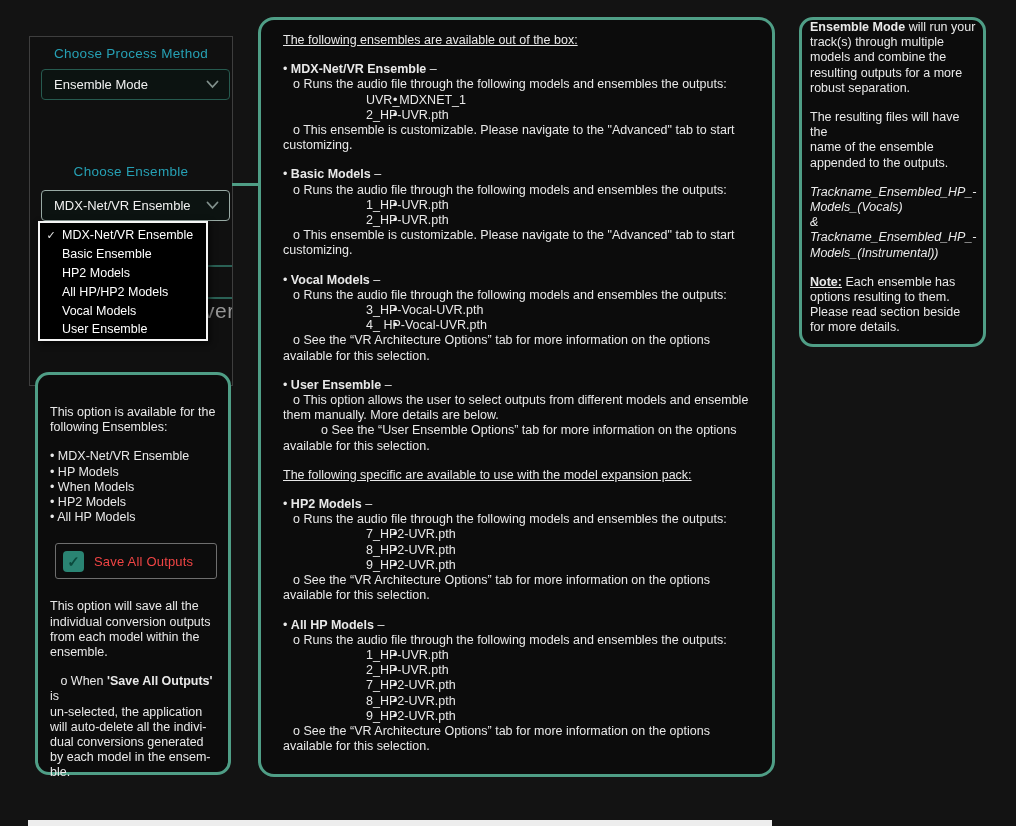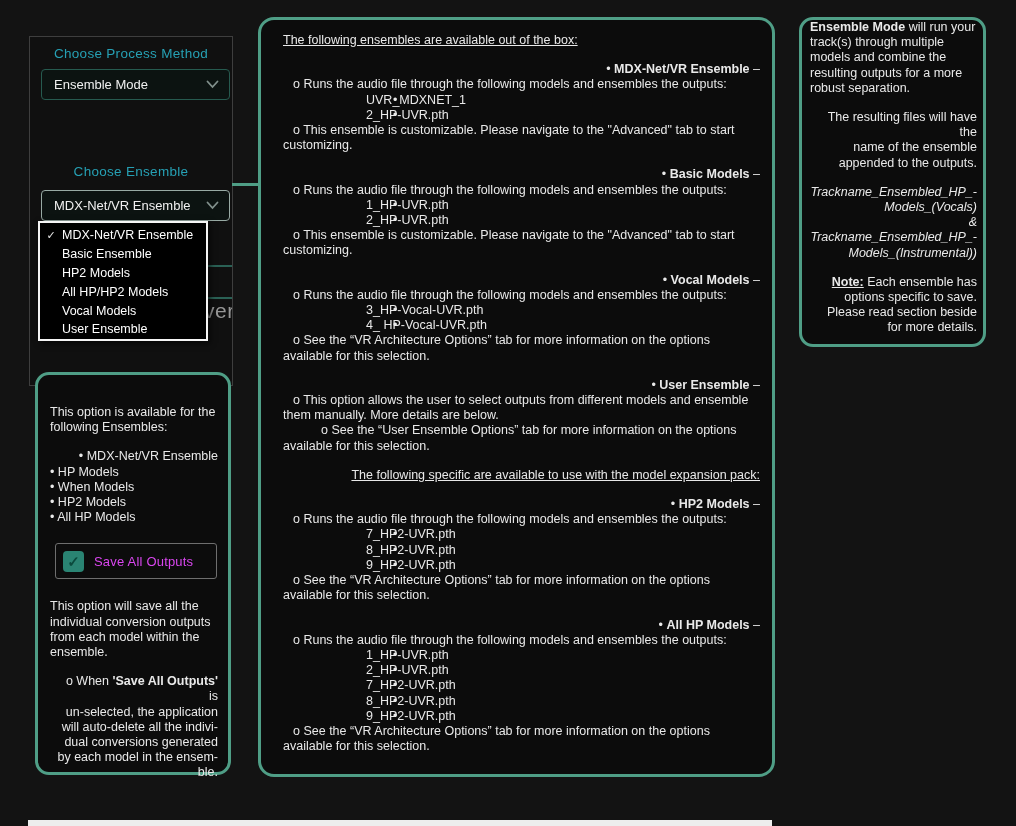--- a/index.html
+++ b/index.html
@@ -53,40 +53,40 @@
   .teal-panel{
     position:absolute;background:var(--panel-bg);
     border:3px solid var(--teal-border);
     font-size:12.5px;line-height:15.2px;color:var(--text-light);
   }
   .panel-left{left:35px;top:372px;width:196px;height:403px;border-radius:14px;padding:30px 10px 0 12px;}
   .panel-center{left:258px;top:17px;width:517px;height:760px;border-radius:16px;padding:13px 12px 0 22px;}
   .panel-right{left:799px;top:17px;width:187px;height:330px;border-radius:14px;padding:0 6px 0 8px;}
   
   .block{white-space:pre-wrap;}
-  .gap{margin-top:14px;text-align:right;}
+  .gap{margin-top:14px;}
   .lvl-o{text-indent:10px;}
   .lvl-o2{text-indent:38px;}
   .lvl-m{text-indent:55px;}
   .s-b{font-weight:bold;}
   .s-u{text-decoration:underline;}
   .s-i{font-style:italic;}
   .s-bu{font-weight:bold;text-decoration:underline;}
   .s-blt{display:inline-block;width:28px;}
   
   .save-box{
     margin:18px 0 20px 5px;width:162px;height:36px;border:1px solid #6e6e6e;border-radius:3px;
     display:flex;align-items:center;padding-left:7px;
   }
   .cbx{
     width:21px;height:21px;border-radius:4px;background:var(--checkbox-teal);
     display:flex;align-items:center;justify-content:center;
     color:#0b4a3d;font-weight:bold;font-size:15px;flex:0 0 auto;
   }
-  .save-label{margin-left:10px;font-size:13px;color:#d946ef;letter-spacing:.2px;}
+  .save-label{margin-left:10px;font-size:13px;color:#ef4444;letter-spacing:.2px;}
   
   .bottom-strip{position:absolute;left:28px;top:820px;width:744px;height:6px;background:#ededed;}
 </style>
 </head>
 <body>
 
 <div class="canvas">
 
   <div class="gray-panel">
     <div class="proc-label lbl1">Choose Process Method</div>
@@ -213,21 +213,21 @@
 robust separation.</span></div>
         <div class="block gap"><span class="s-t">The resulting files will have the
 name of the ensemble
 appended to the outputs.</span></div>
         <div class="block gap"><span class="s-i">Trackname_Ensembled_HP_-
 Models_(Vocals)
 &amp;
 Trackname_Ensembled_HP_-
 Models_(Instrumental))</span></div>
         <div class="block gap"><span class="s-bu">Note:</span><span class="s-t"> Each ensemble has
-options specific to save.
+options resulting to them.
 Please read section beside
 for more details.</span></div>
       </div>
   </div>
 
   <div class="bottom-strip"></div>
 
 </div>
 
 </body></html>

